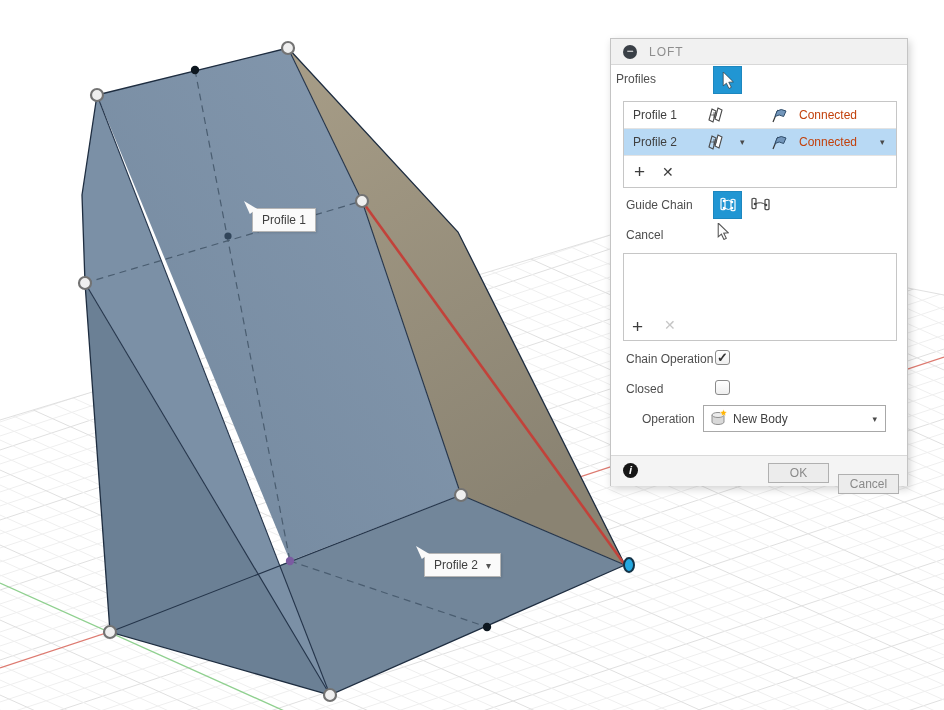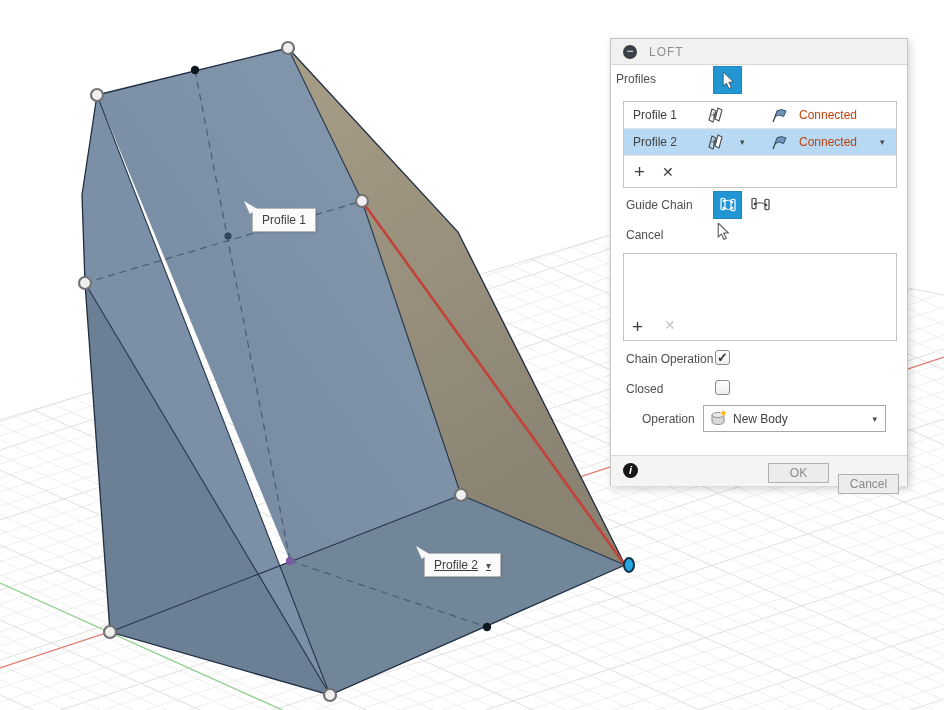--- a/index.html
+++ b/index.html
@@ -280,21 +280,21 @@
       <circle class="vtx" cx="330" cy="695" r="6"></circle>
       <circle class="vtx" cx="461" cy="495" r="6"></circle>
     </g>
     <ellipse cx="629" cy="565" rx="5" ry="7" fill="#25a8e0" stroke="#123247" stroke-width="2"></ellipse>
   </svg>
 
   
   <div class="tag" style="left:252px;top:208px;">
     <span>Profile 1</span>
   </div>
-  <div class="tag" style="left:424px;top:553px;text-decoration:underline;">
+  <div class="tag" style="left:424px;top:553px;">
     <span>Profile 2</span><span class="caret">▾</span>
   </div>
 
   
   <div id="panel">
 
     <div class="hdr">
       <div class="collapse"><span>−</span></div>
       <span class="title">LOFT</span>
     </div>

